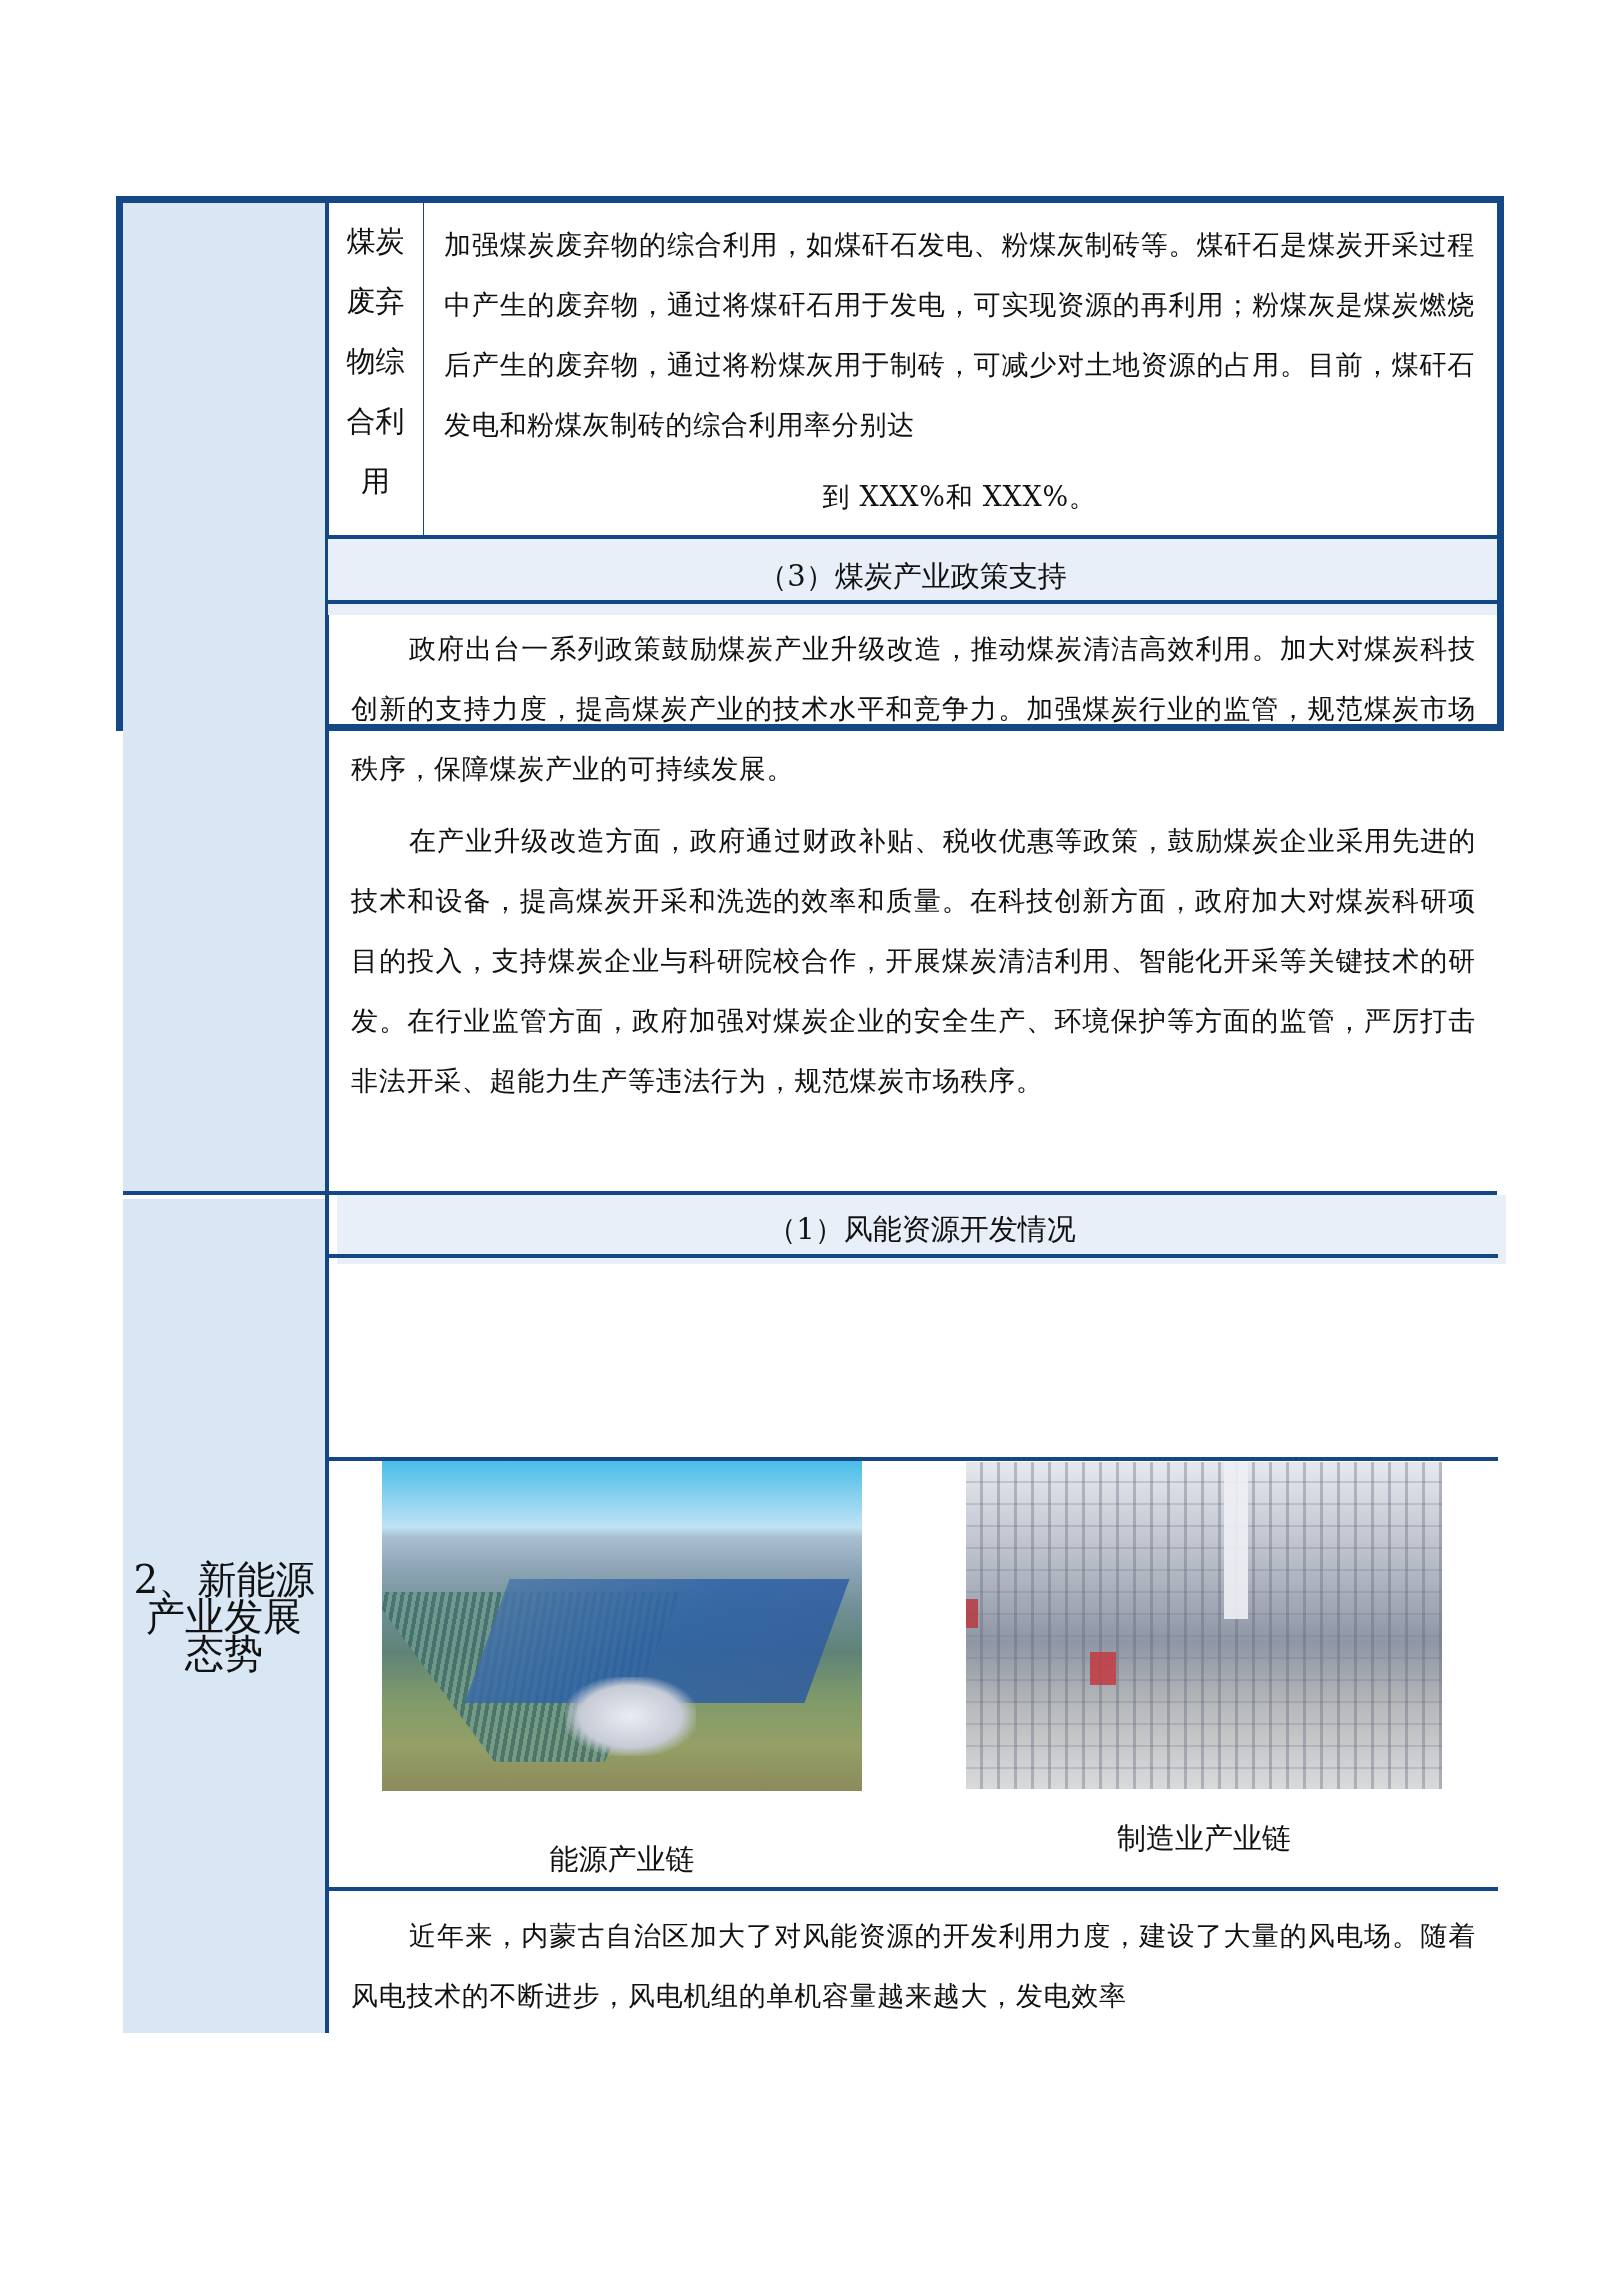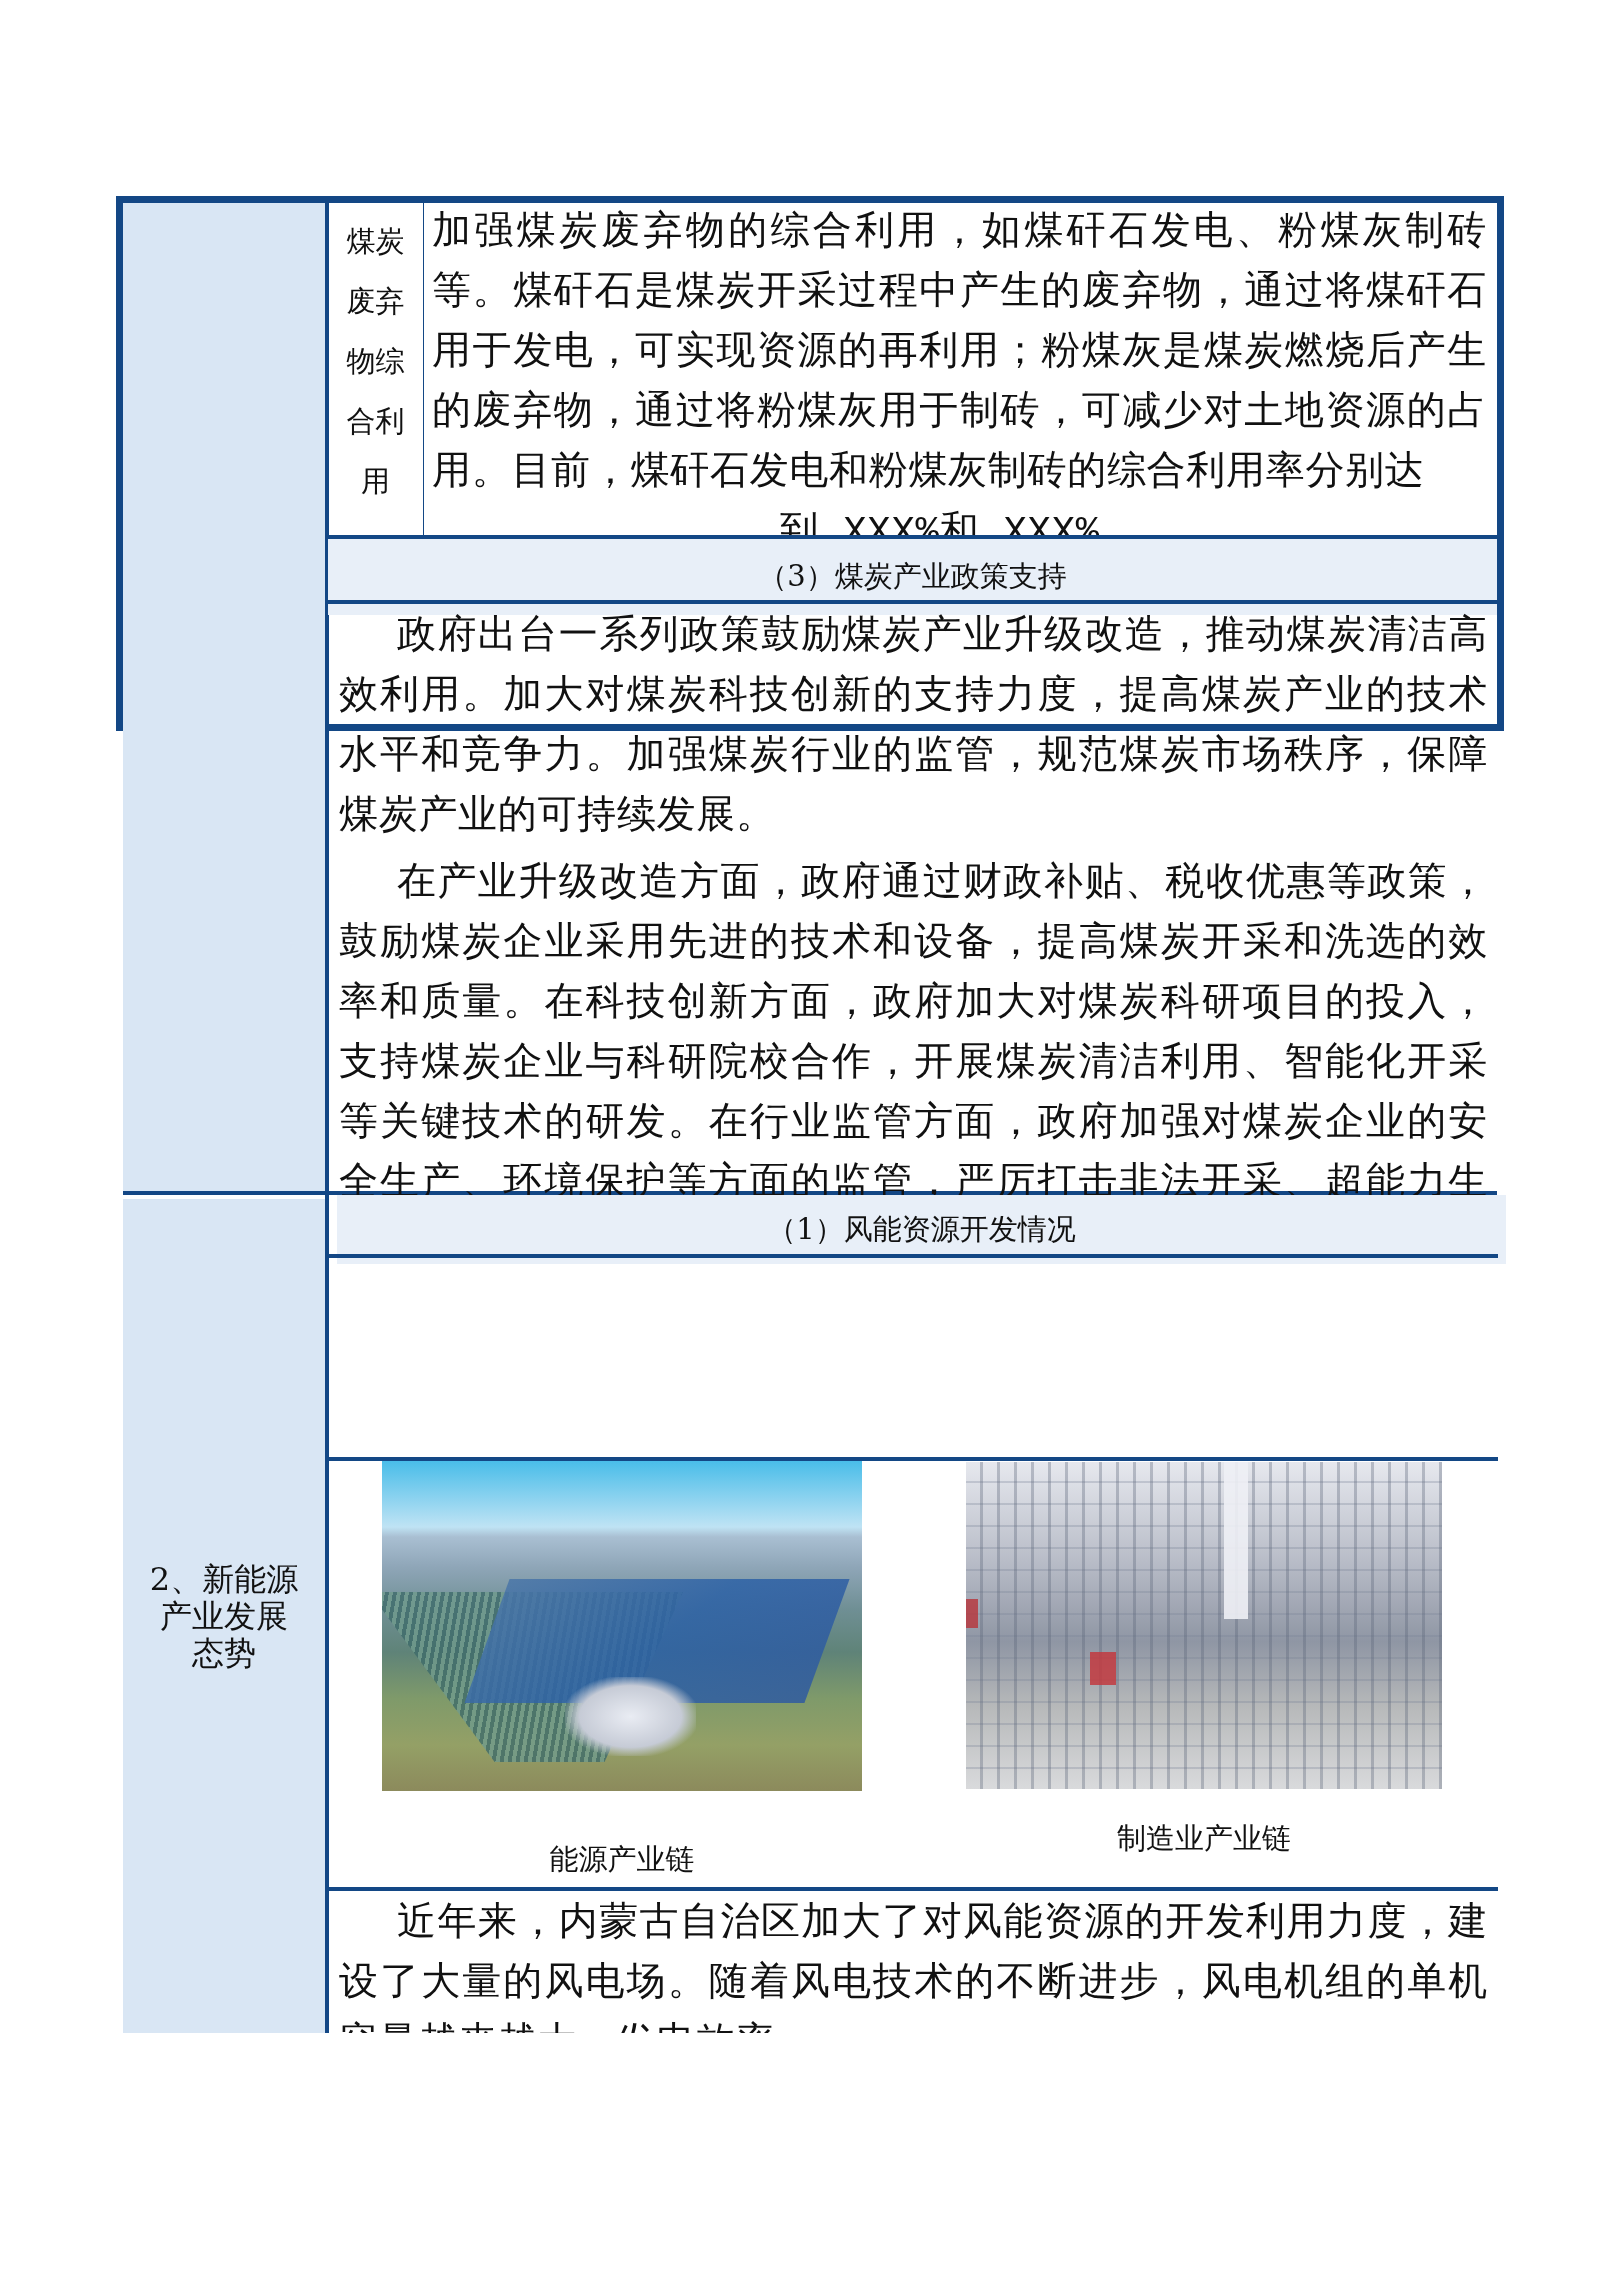--- a/index.html
+++ b/index.html
@@ -8,25 +8,25 @@
   .frame { position: absolute; left: 116px; top: 196px; width: 1374px; height: 521px;
            border: 7.9px solid #134785; background: #fff; }
   
   .abs { position: absolute; box-sizing: border-box; }
   .leftcol { background: #d9e6f4; }
   .hdr { background: #e8eff8; display: flex; align-items: center; justify-content: center;
          font-size: 29px; }
   .hline { position: absolute; background: #134785; height: 3.9px; }
   .vline { position: absolute; background: #134785; width: 3.9px; }
   .thinv { position: absolute; background: #134785; width: 1.3px; }
-  .para { font-size: 39px; line-height: 60px; text-align: justify; text-indent: 58px;
-          margin: 0; letter-spacing: 0.7px; font-family: Liberation Mono, monospace; }
+  .para { font-size: 27px; line-height: 60px; text-align: justify; text-indent: 58px;
+          margin: 12px; letter-spacing: 0.7px; }
   .para.noindent { text-indent: 0; }
   .sidelabel { font-size: 29px; line-height: 60px; text-align: center; }
-  .seclabel { font-size: 32px; line-height: 37px; text-align: center; display:flex;
+  .seclabel { font-size: 39px; line-height: 37px; text-align: center; display:flex;
               align-items:center; justify-content:center; }
   .caption { font-size: 29px; text-align: center; position: absolute; }
   .img-energy { background:
       linear-gradient(180deg, #49bde9 0%, #bfe3f4 20%, #a9bfd2 23%, #8fa6b8 32%, #6f8f94 45%, #5f8378 58%, #7f9a6a 72%, #94a066 86%, #8c8a5c 100%);
     position: absolute; overflow: hidden; }
   .img-energy .pv { position:absolute; left: 105px; top: 118px; width: 340px; height: 124px;
     background: linear-gradient(135deg,#4a76a8 0%,#2c61a6 50%,#2f5aa0 100%); transform: skewX(-20deg); opacity:.85; }
   .img-energy .field { position:absolute; left:-13px; top:131px; width:314px; height:170px;
     background: repeating-linear-gradient(100deg,#3e6b6a 0 3.9px,#6f9a8c 3.9px 7.9px); opacity:.8;
     clip-path: polygon(0 0,100% 0,75% 100%,40% 100%); }

